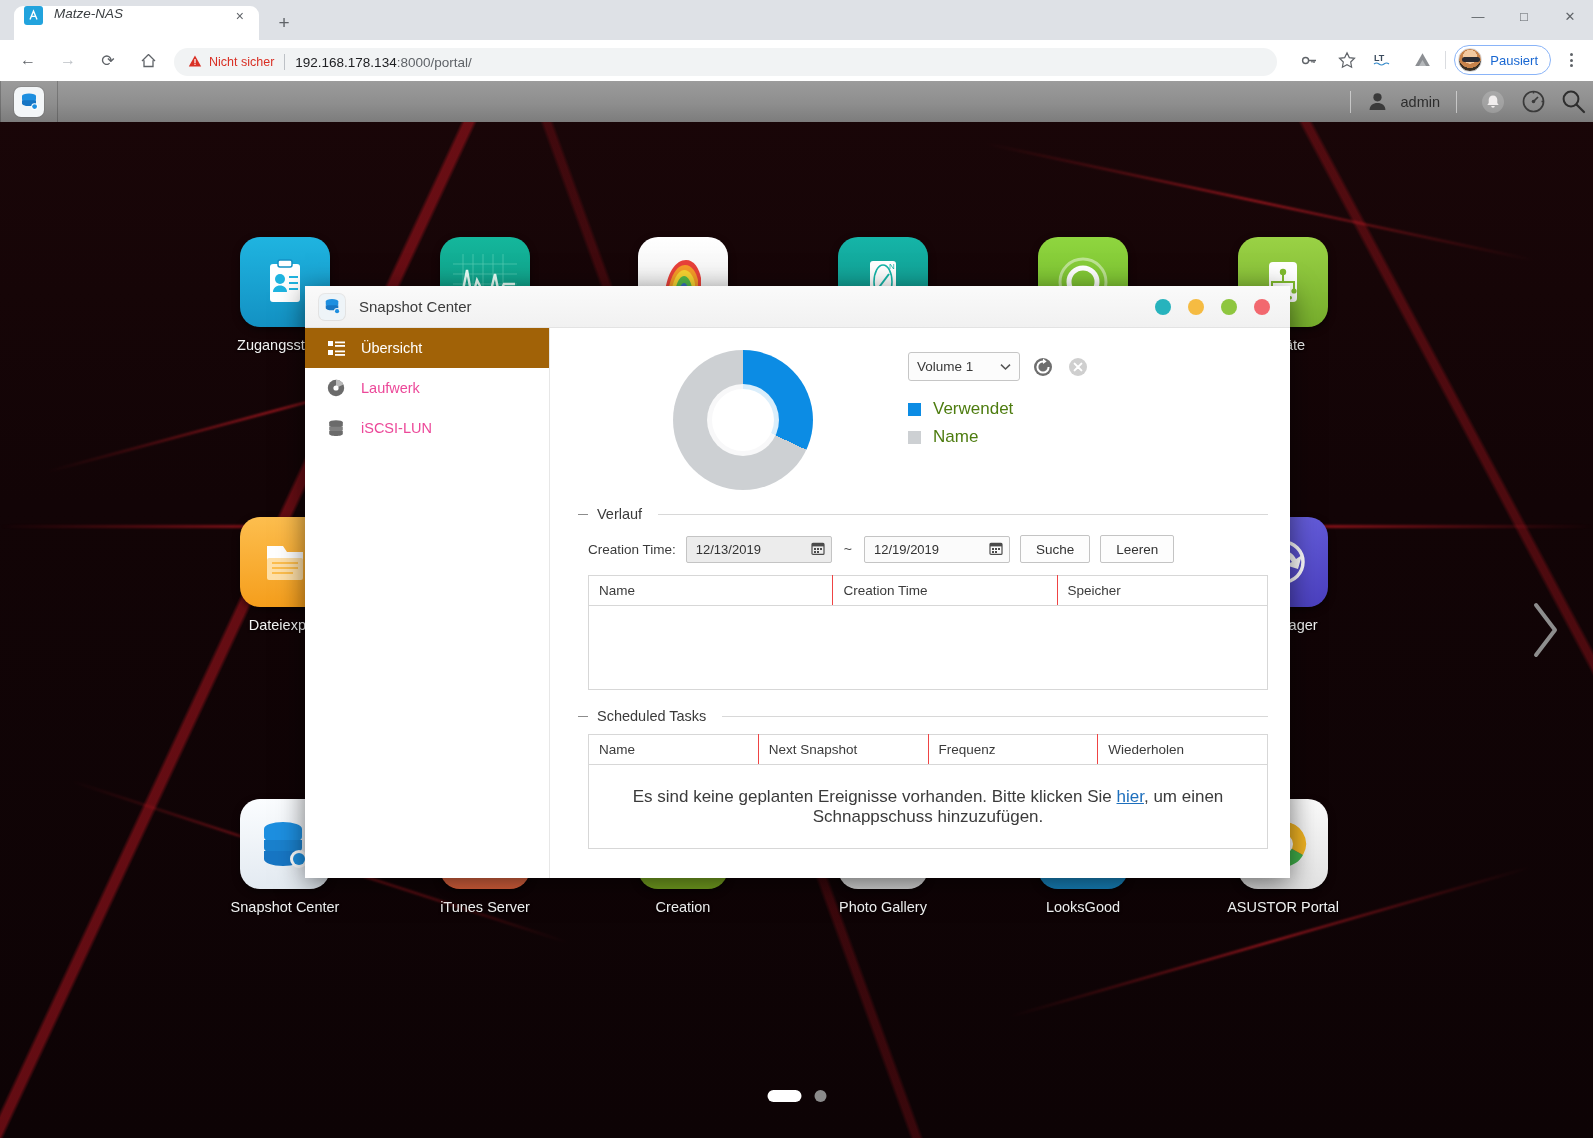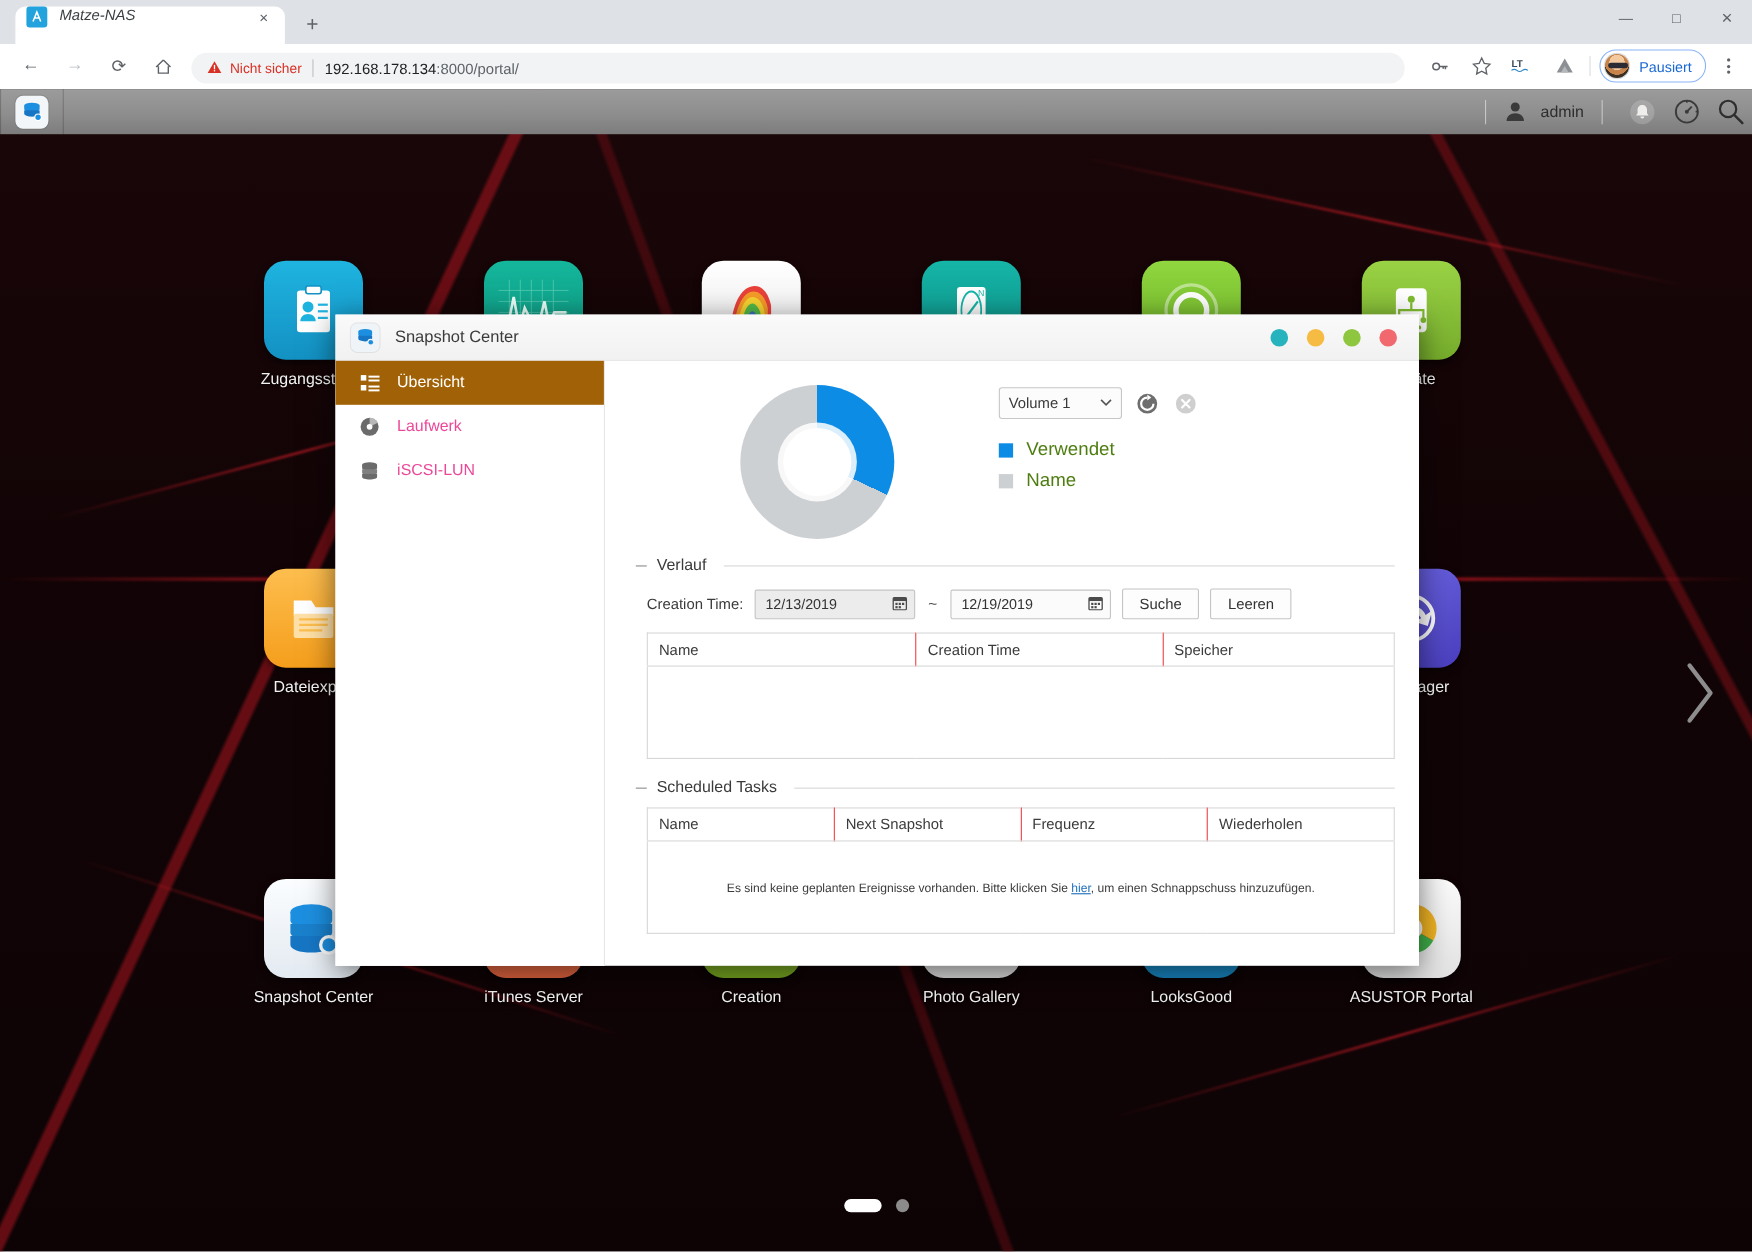--- a/index.html
+++ b/index.html
@@ -253,21 +253,21 @@
   }
 
   .tbl { width: 100%; border: 1px solid #d7d7d7; border-collapse: collapse; margin-left: 10px; width: calc(100% - 10px); }
   .tbl th {
     font-weight: normal; font-size: 13.5px; color: #3b3b3b; text-align: left;
     padding: 7px 10px; border-right: 1px solid #ef4444; border-bottom: 1px solid #d7d7d7;
     background: #fff;
   }
   .tbl th:last-child { border-right: none; }
   .tbl td { height: 84px; vertical-align: middle; text-align: center; font-size: 12.5px; color: #3b3b3b; }
-  .empty-msg { font-size: 11px; color: #3b3b3b; }
+  .empty-msg { font-size: 17px; color: #3b3b3b; }
   .empty-msg a { color: #1d6fbd; }
 </style>
 </head>
 <body>
 
 <div class="root">
 
   <div class="chrome-tabstrip">
     <div class="tab">
       <span class="tab-favicon">

